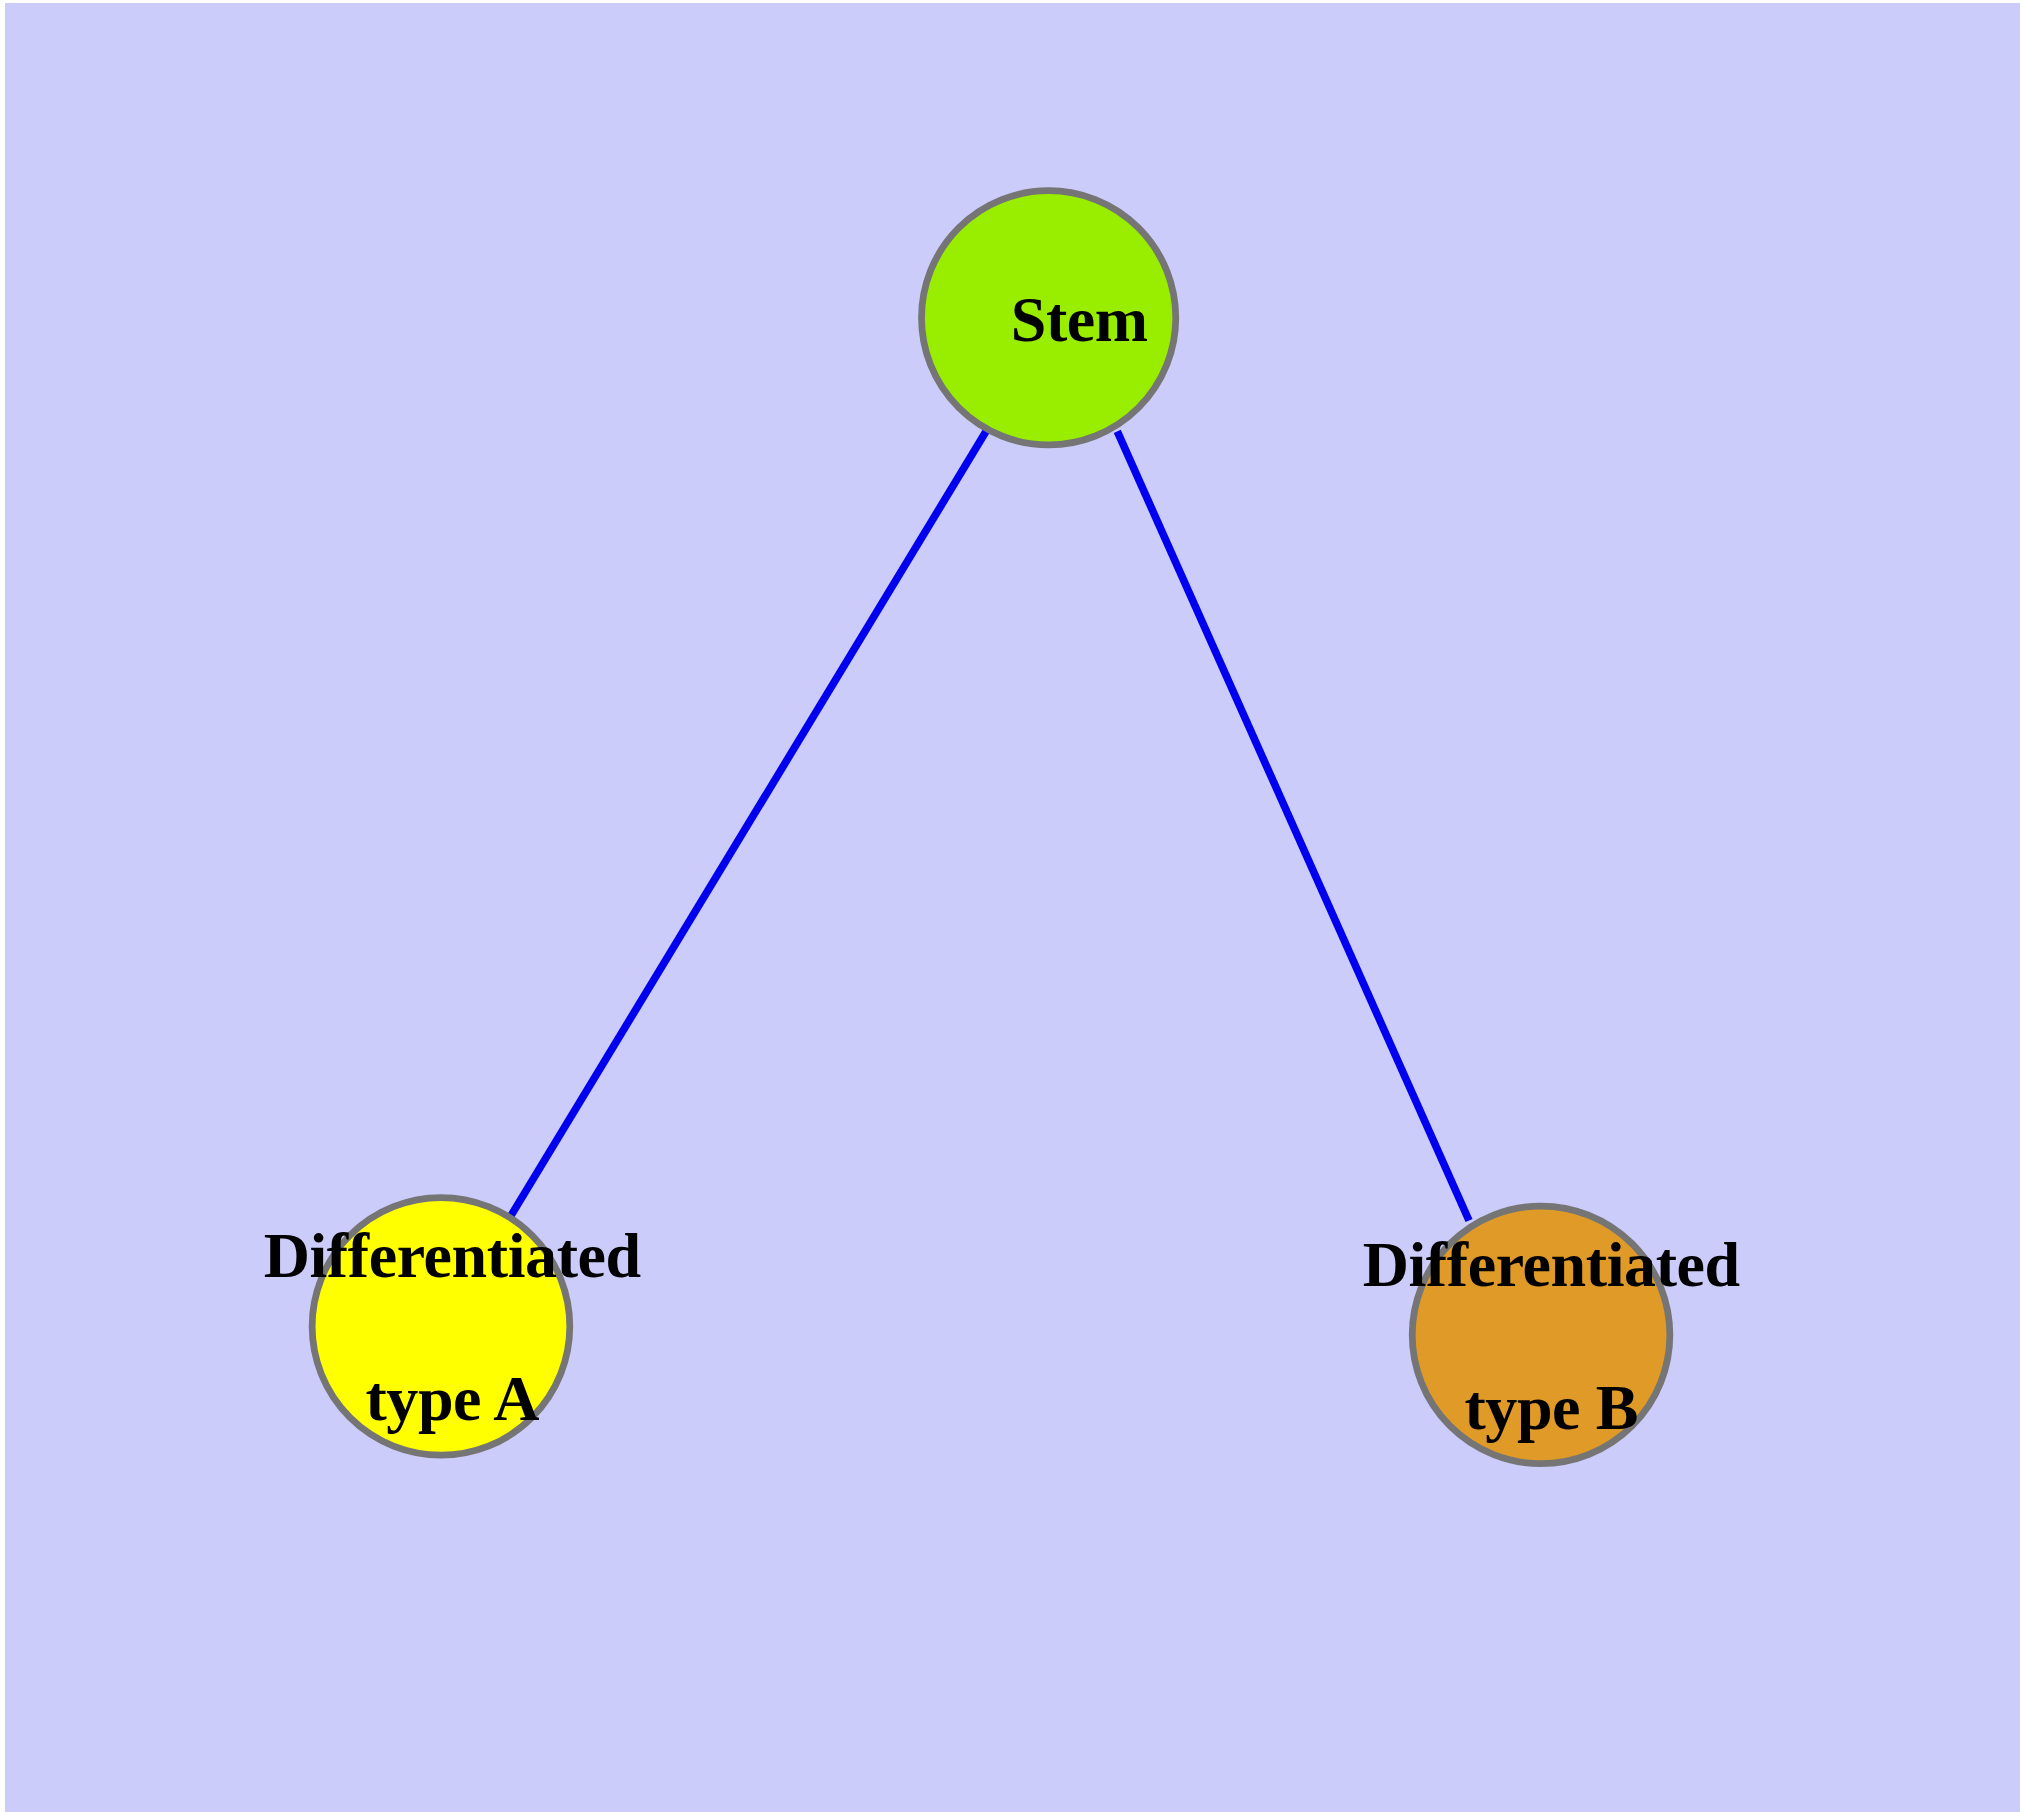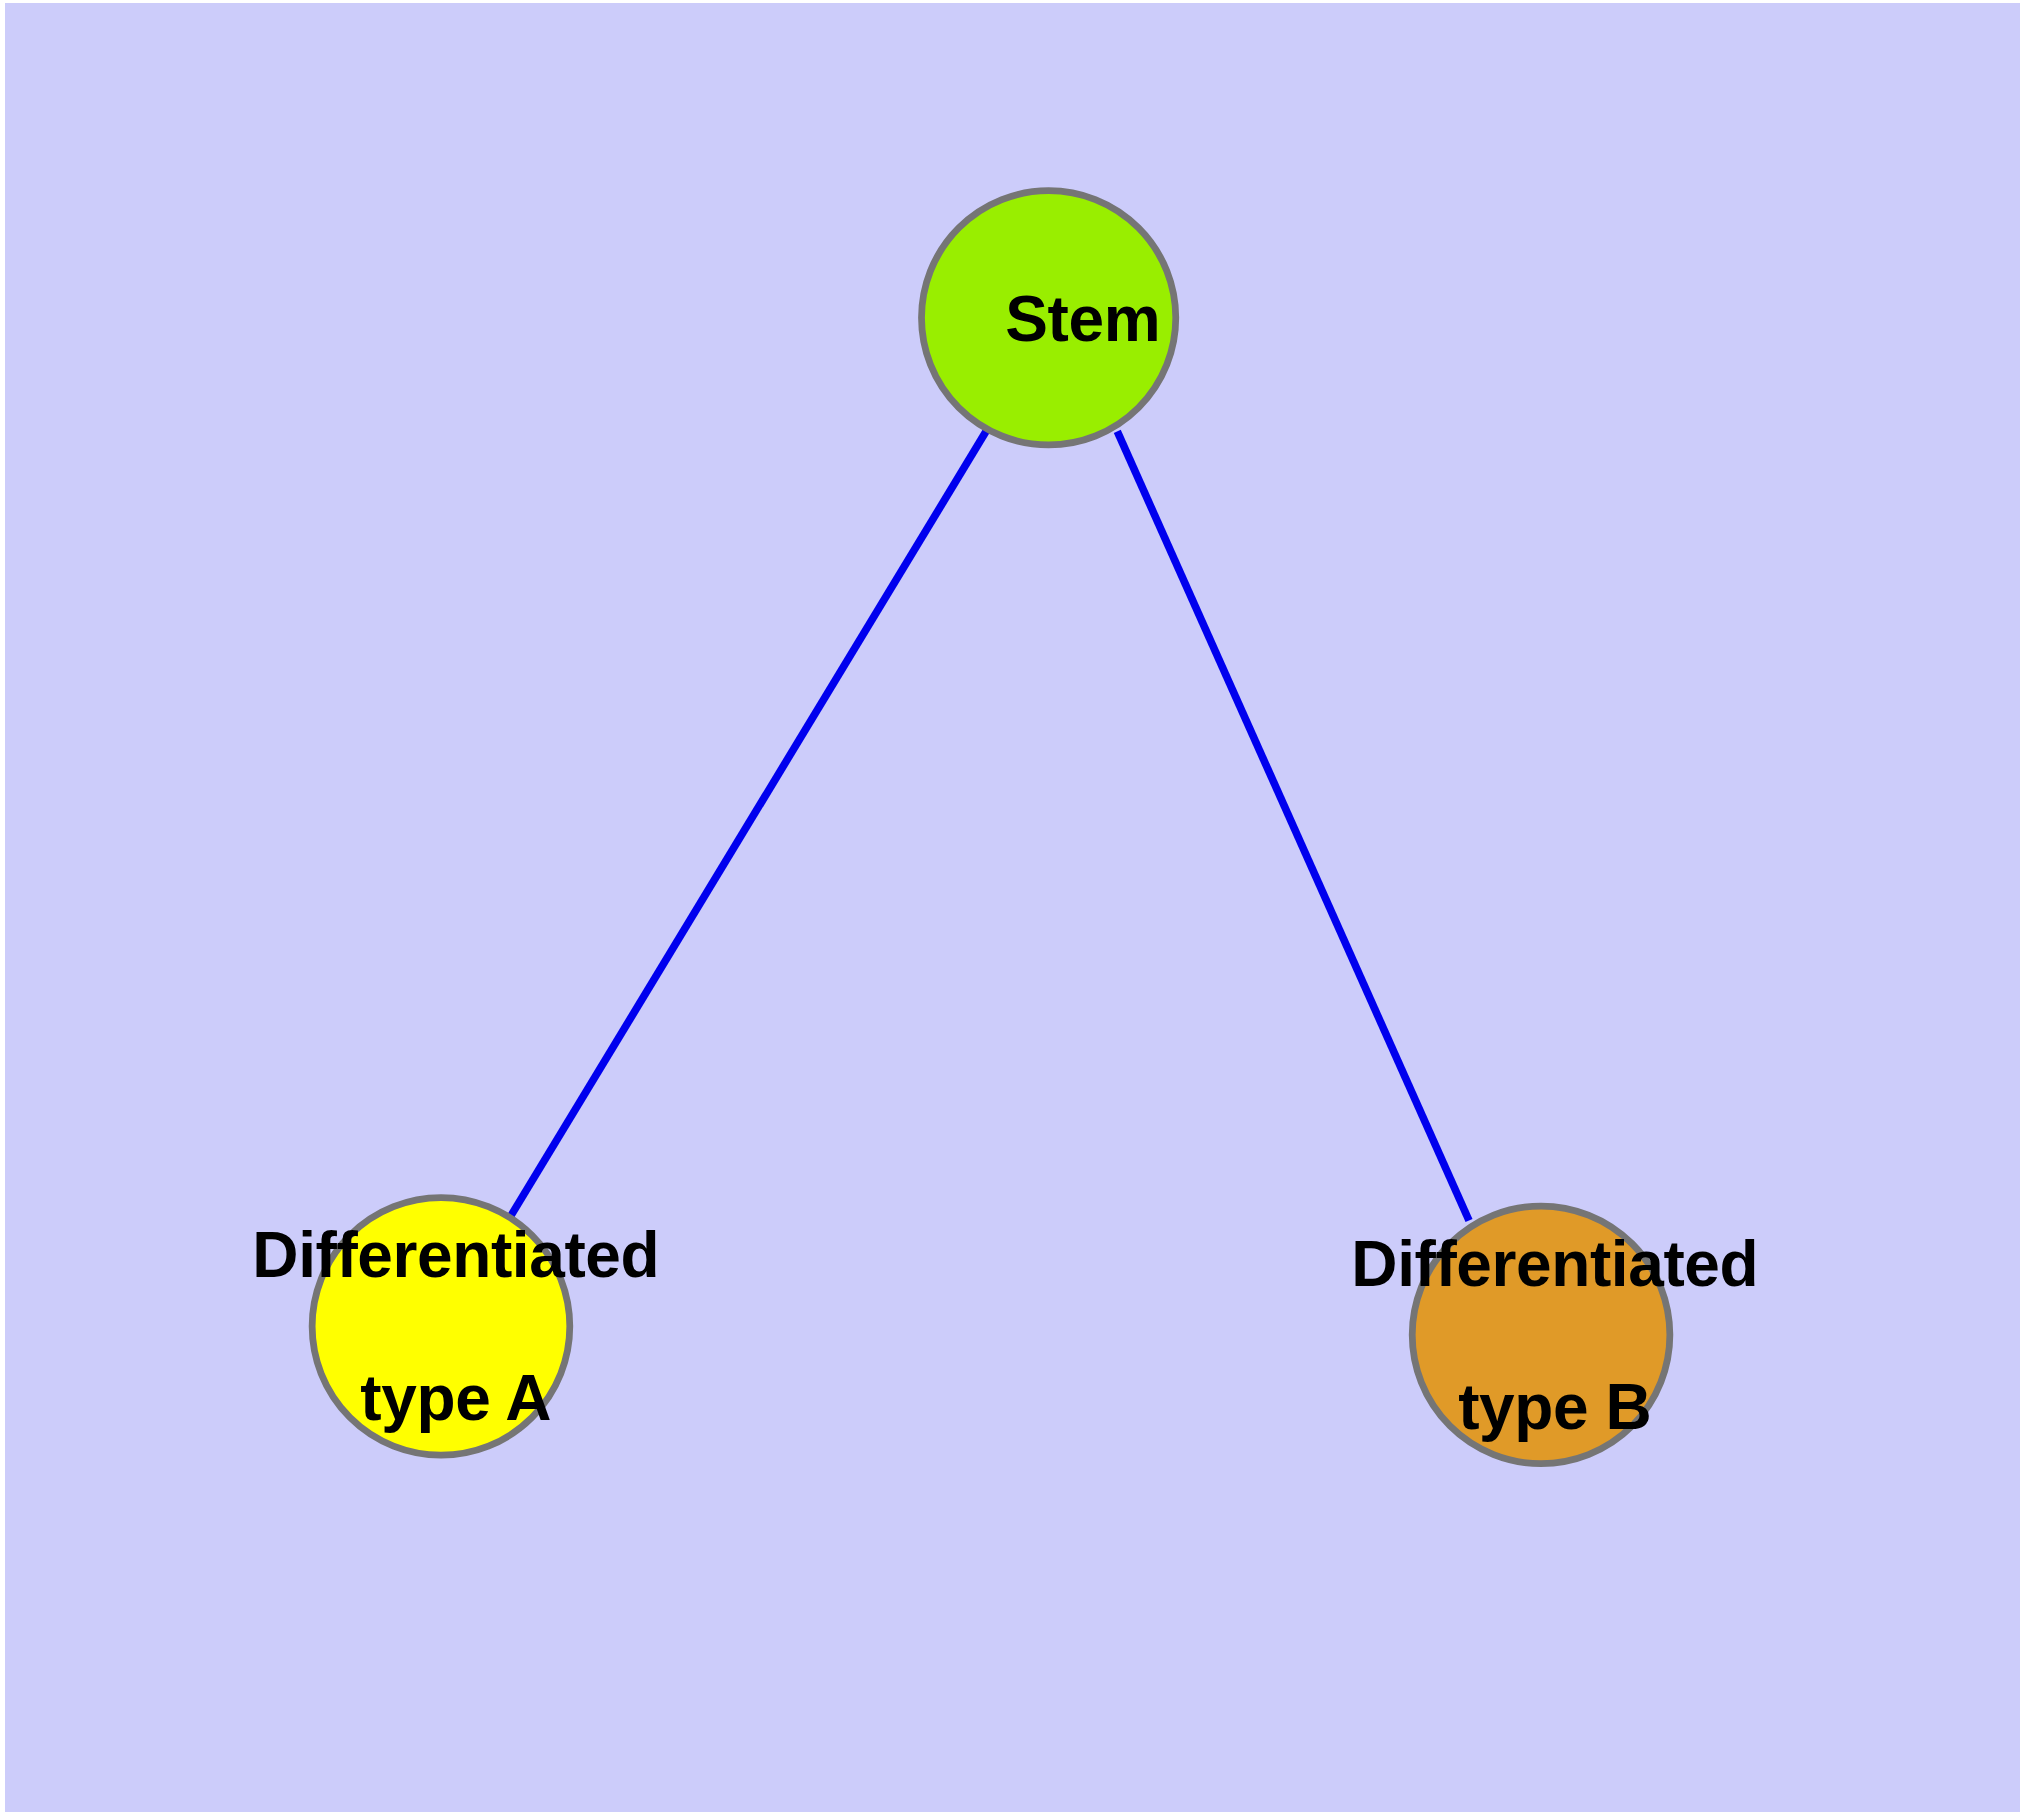--- a/index.html
+++ b/index.html
@@ -46,21 +46,21 @@
     position: absolute;
     text-align: center;
     color: #000000;
     font-weight: bold;
     font-size: 64px;
     line-height: 1.12;
     white-space: pre;
     letter-spacing: -0.4px;
     transform: translate(-50%, -50%);
     pointer-events: none;
-    font-family: Liberation Sans, sans-serif;
+    font-family: Liberation Serif, serif;
   }
 </style>
 </head>
 <body>
 
 <div id="canvas">
 
   <div id="plot-area"></div>
 
   <svg id="graph-svg" viewBox="0 0 2384 2138">

